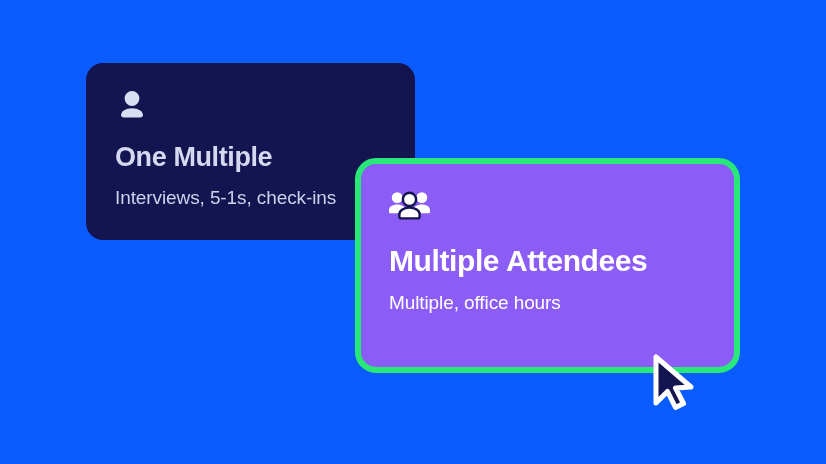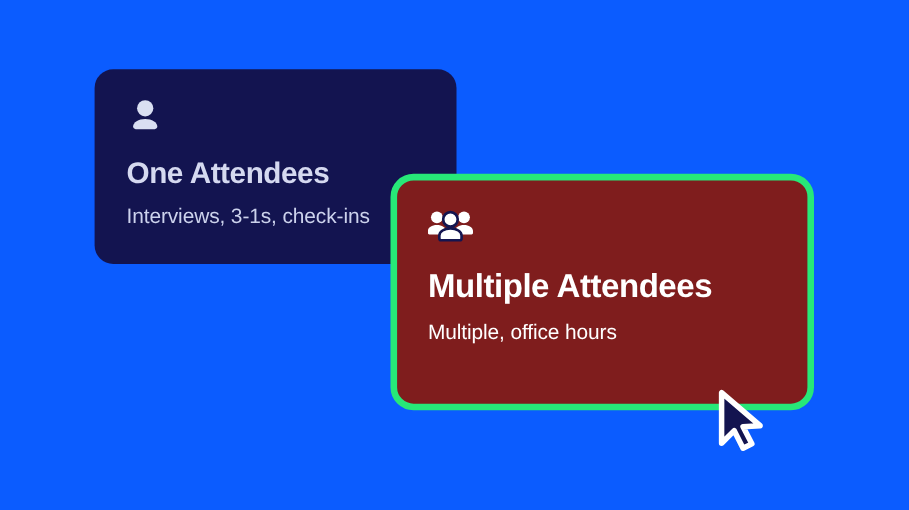--- a/index.html
+++ b/index.html
@@ -43,21 +43,21 @@
   }
 
   
   .card-multi {
     left: 355px;
     top: 158px;
     width: 385px;
     height: 215px;
     border-radius: 21px;
     border: 6px solid #27e878;
-    background: #7f1d1d;
+    background: #8b5cf6;
     z-index: 3;
     padding: 25px 0 0 28px;
   }
 
   
   .icon-wrap {
     display: block;
     line-height: 0;
   }
   .icon-one   { width: 34px; height: 34px; }
@@ -114,23 +114,23 @@
 
   <div class="card card-one">
 
     <span class="icon-wrap icon-one">
       <svg viewBox="0 0 34 34" width="34" height="34" aria-hidden="true">
         <circle cx="17" cy="9.5" r="7.4" fill="#d9dff2"></circle>
         <path d="M17 19.2c-6.1 0-11 3.1-11 6.9 0 1.3 1.0 2.3 2.3 2.3h17.4c1.3 0 2.3-1.0 2.3-2.3 0-3.8-4.9-6.9-11-6.9z" fill="#d9dff2"></path>
       </svg>
     </span>
 
-    <div class="card-title">One Attendees</div>
+    <div class="card-title">One Multiple</div>
 
-    <div class="card-sub">Interviews, 3-1s, check-ins</div>
+    <div class="card-sub">Interviews, 5-1s, check-ins</div>
   </div>
 
   <div class="card card-multi">
 
     <span class="icon-wrap icon-multi">
       <svg viewBox="0 0 41 34" width="41" height="34" aria-hidden="true">
 
         <circle cx="8.2" cy="8.6" r="5.4" fill="#ffffff"></circle>
         <path d="M8.2 15.6c-4.5 0-8.2 2.4-8.2 5.3v2.0c0 .7.6 1.3 1.3 1.3h13.8c.7 0 1.3-.6 1.3-1.3v-2.0c0-2.9-3.7-5.3-8.2-5.3z" fill="#ffffff"></path>
 

